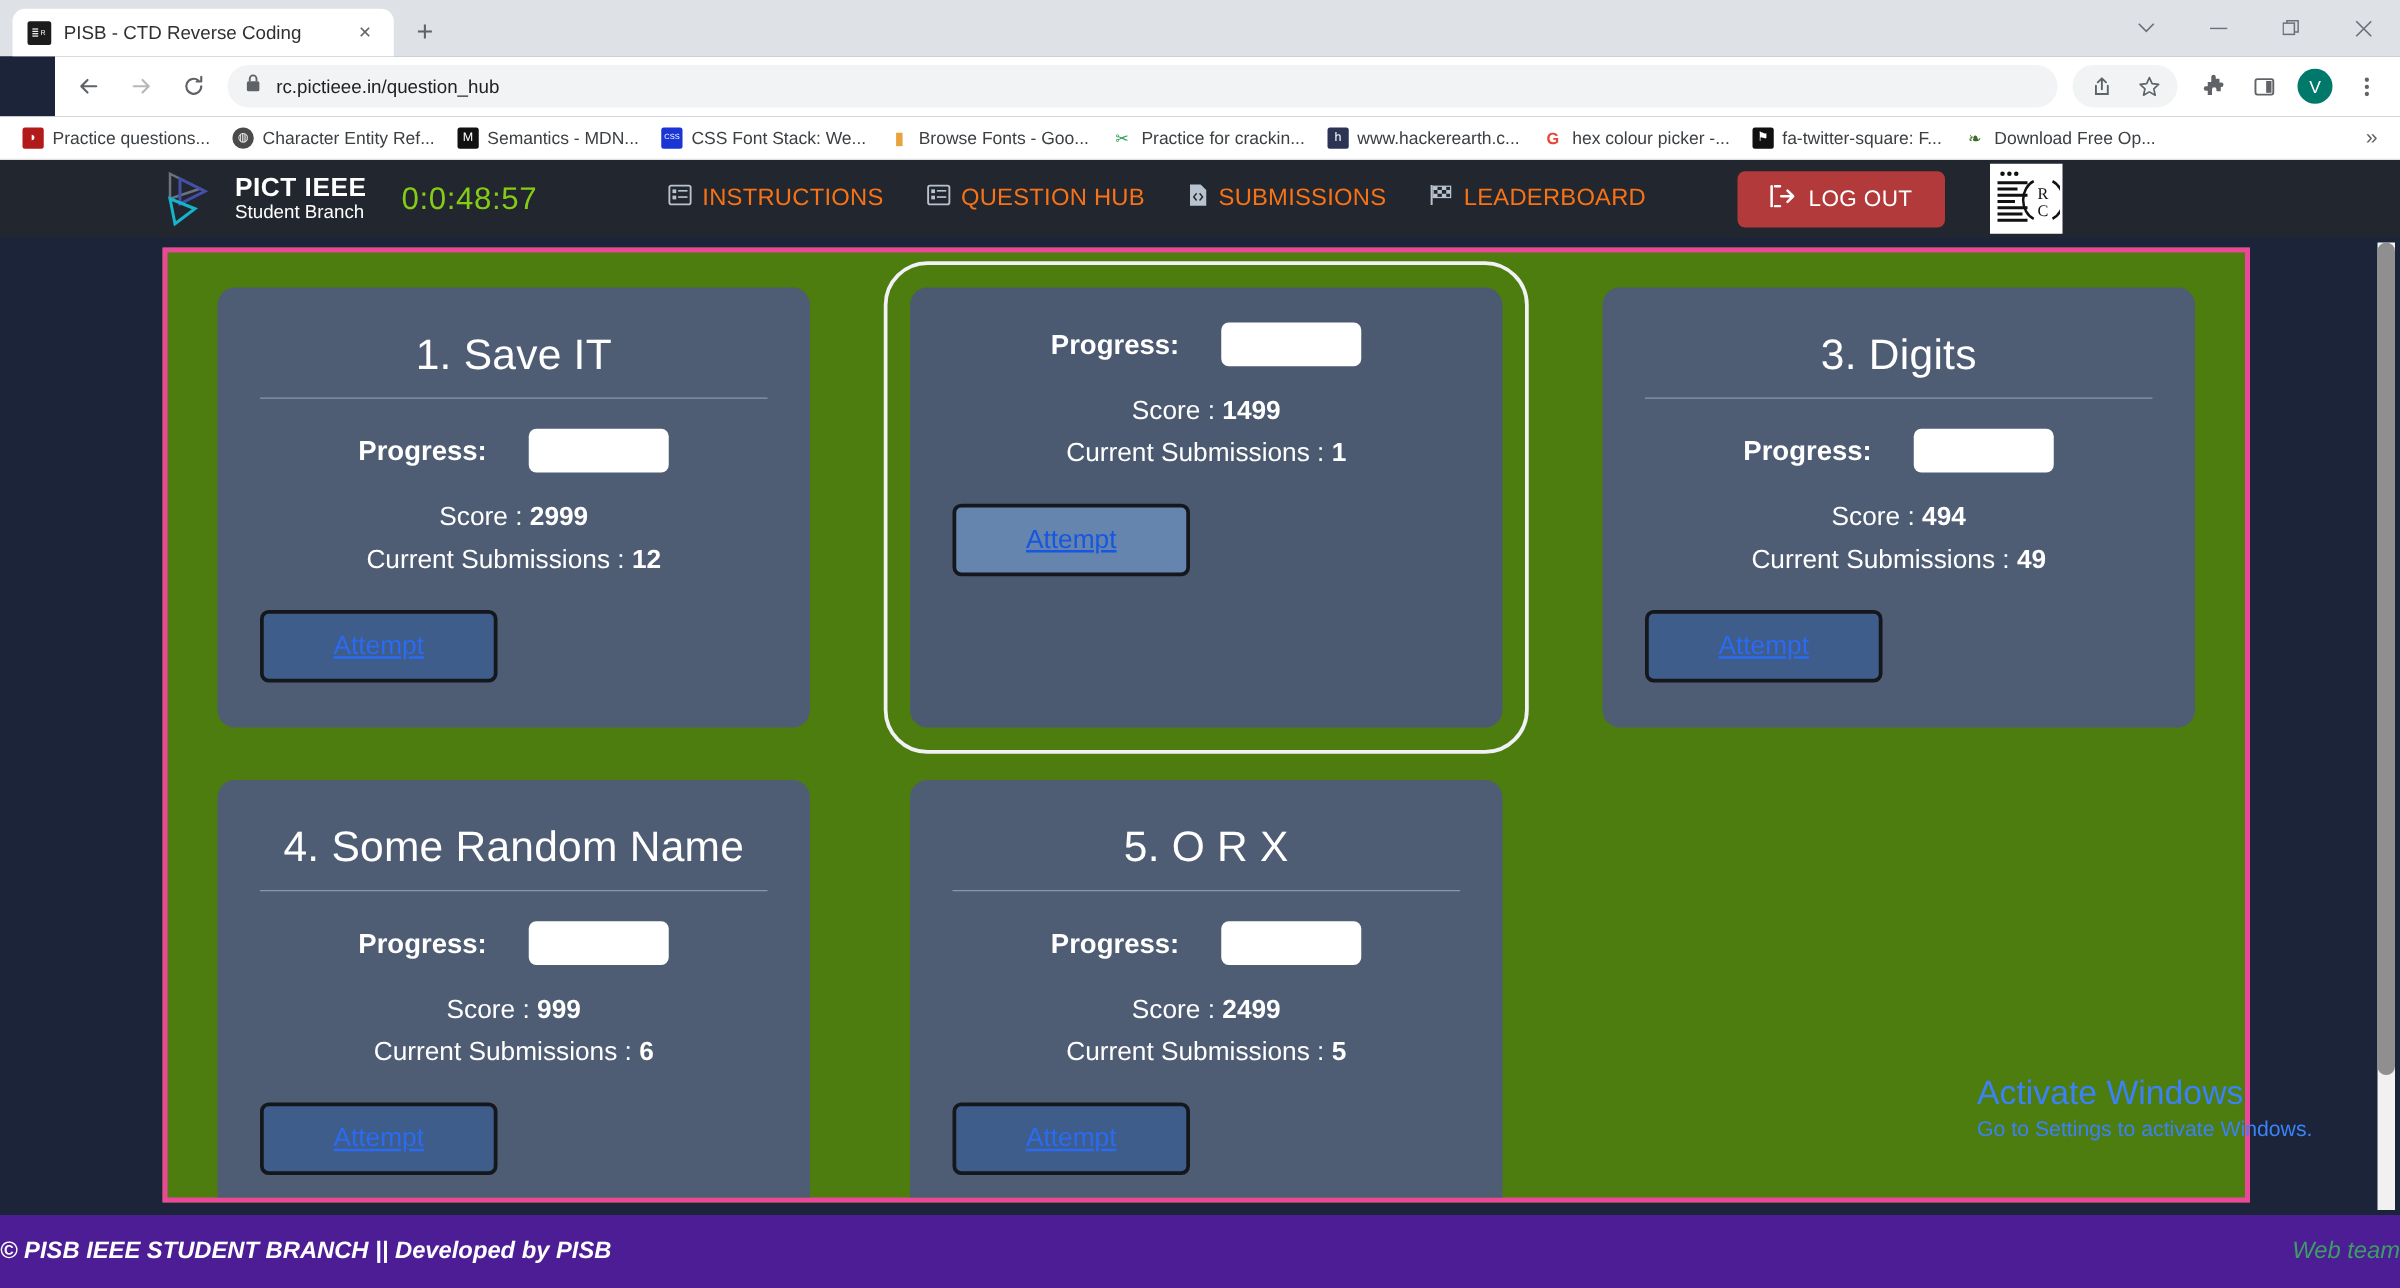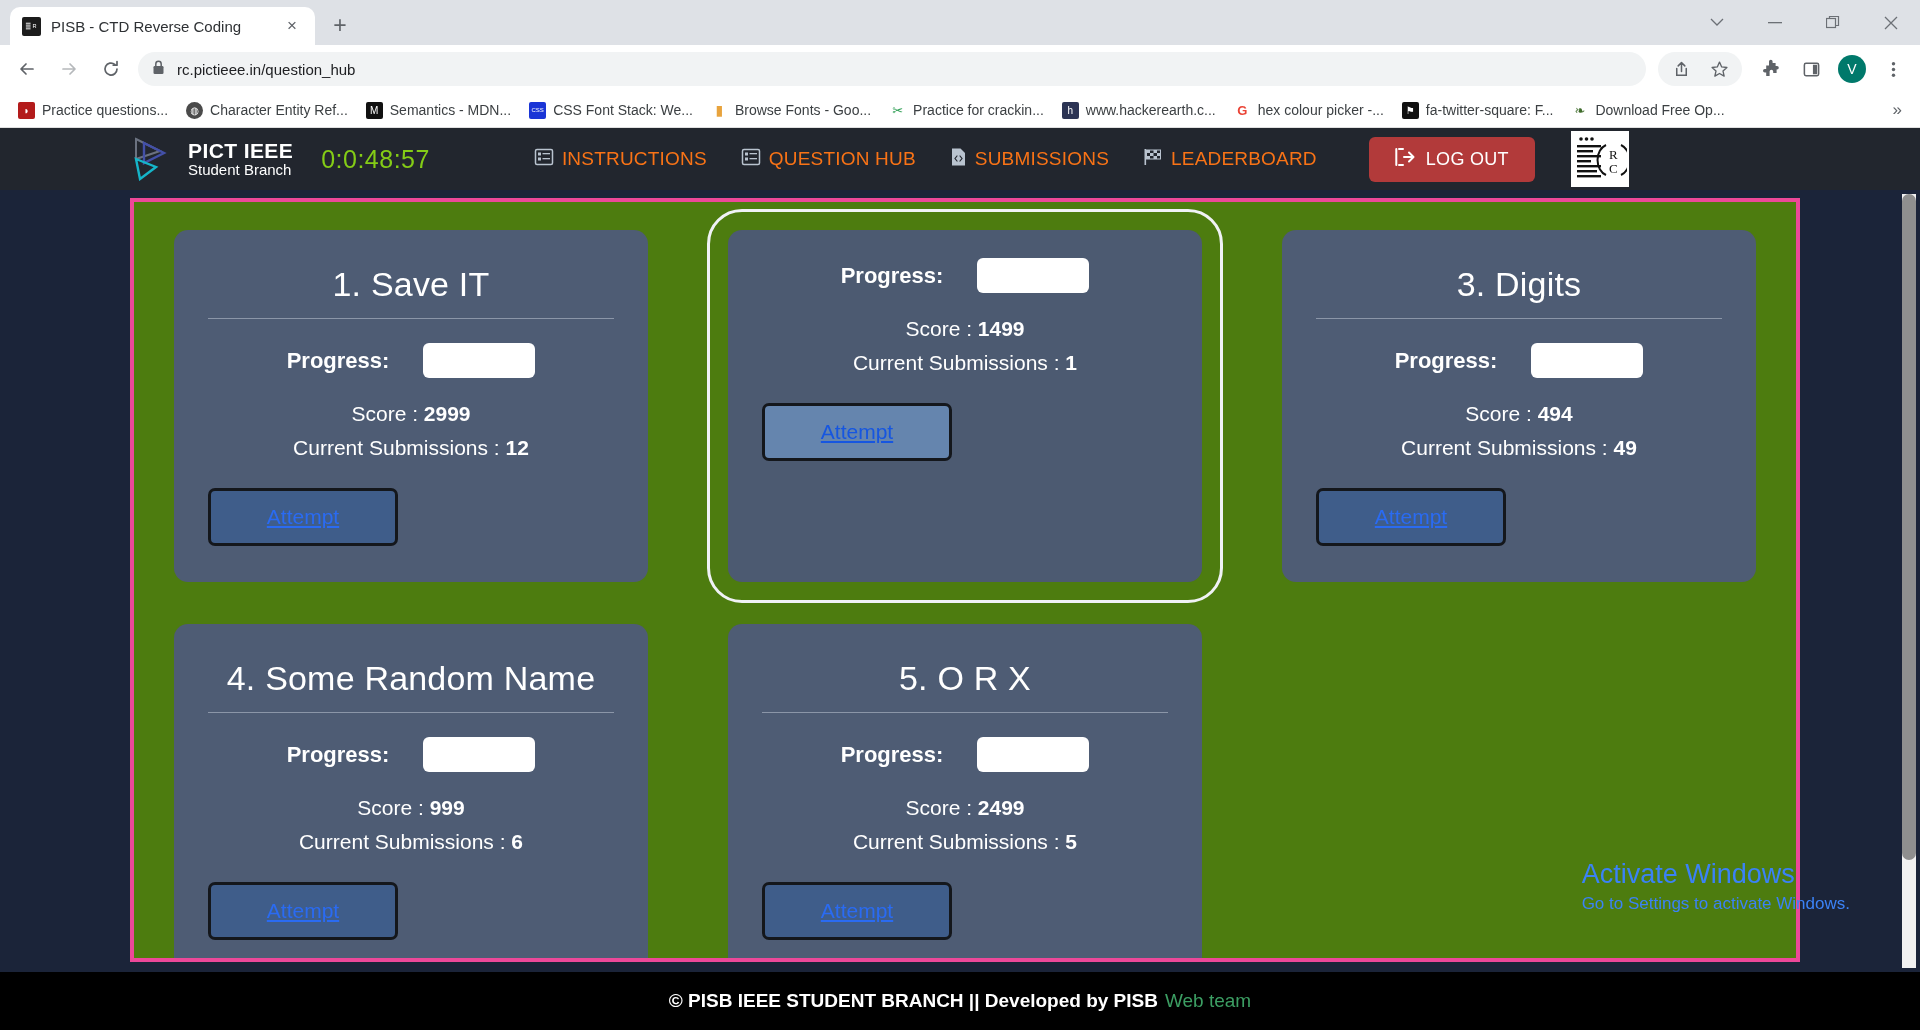--- a/index.html
+++ b/index.html
@@ -43,21 +43,21 @@
   .win-controls {
     position: absolute; right: 0; top: 0; height: 45px; display: flex; align-items: center;
   }
   .win-btn {
     width: 58px; height: 45px; display: flex; align-items: center; justify-content: center;
     color: #6c7076;
   }
 
   .navbar {
     height: 48px; background: #fff; display: flex; align-items: center;
-    padding: 0 8px; gap: 4px; flex: 0 0 48px;
+    padding: 0 8px; gap: 4px; flex: 0 0 48px; margin-left: 44px;
   }
   .nav-icon-btn {
     width: 38px; height: 38px; border-radius: 50%; display: flex;
     align-items: center; justify-content: center; color: #5f6368;
   }
   .omnibox {
     flex: 1; height: 34px; background: #f1f3f4; border-radius: 17px;
     display: flex; align-items: center; padding: 0 14px; gap: 12px;
     margin: 0 8px 0 4px; max-width: 1560px;
   }
@@ -105,21 +105,21 @@
   .timer { font-size: 25px; color: #84cc16; margin-left: 16px; letter-spacing: .5px; text-align: right; }
 
   .navlinks { display: flex; align-items: center; gap: 34px; margin-left: 92px; }
   .navlink {
     display: flex; align-items: center; gap: 8px; color: #f97316;
     font-size: 19px; letter-spacing: .2px; white-space: nowrap;
   }
   .navlink svg { flex: 0 0 auto; }
 
   .logout {
-    margin-left: 40px; background: #b23a3a; color: #fff; border: none;
+    margin-left: 61px; background: #b23a3a; color: #fff; border: none;
     border-radius: 6px; height: 45px; padding: 0 26px; font-size: 18px;
     display: flex; align-items: center; gap: 11px; letter-spacing: .3px;
     font-family: inherit; cursor: pointer;
   }
   .rc-logo {
     width: 58px; height: 56px; background: #fff; margin-left: 24px;
     display: flex; align-items: center; justify-content: center;
   }
 
   .content-wrap { flex: 1; padding: 10px 0 0 0; position: relative; overflow: hidden; }
@@ -175,22 +175,22 @@
   }
 
   .watermark {
     position: absolute; right: 70px; bottom: 58px; text-align: left;
     color: #3b82f6; pointer-events: none;
   }
   .watermark .w1 { font-size: 27px; font-weight: 300; }
   .watermark .w2 { font-size: 17px; font-weight: 300; margin-top: 4px; }
 
   .footer {
-    height: 58px; background: #000000; display: flex; align-items: center;
-    justify-content: center; flex: 0 0 58px; gap: 7px;
+    height: 58px; background: #4c1d95; display: flex; align-items: center;
+    justify-content: space-between; flex: 0 0 58px; gap: 7px; font-style: italic;
   }
   .footer .f1 { color: #fff; font-size: 19px; font-weight: bold; }
   .footer .f2 { color: #3c9e63; font-size: 19px; }
 </style>
 </head>
 <body>
 
 <div class="browser">
 
   <div class="tabstrip">

